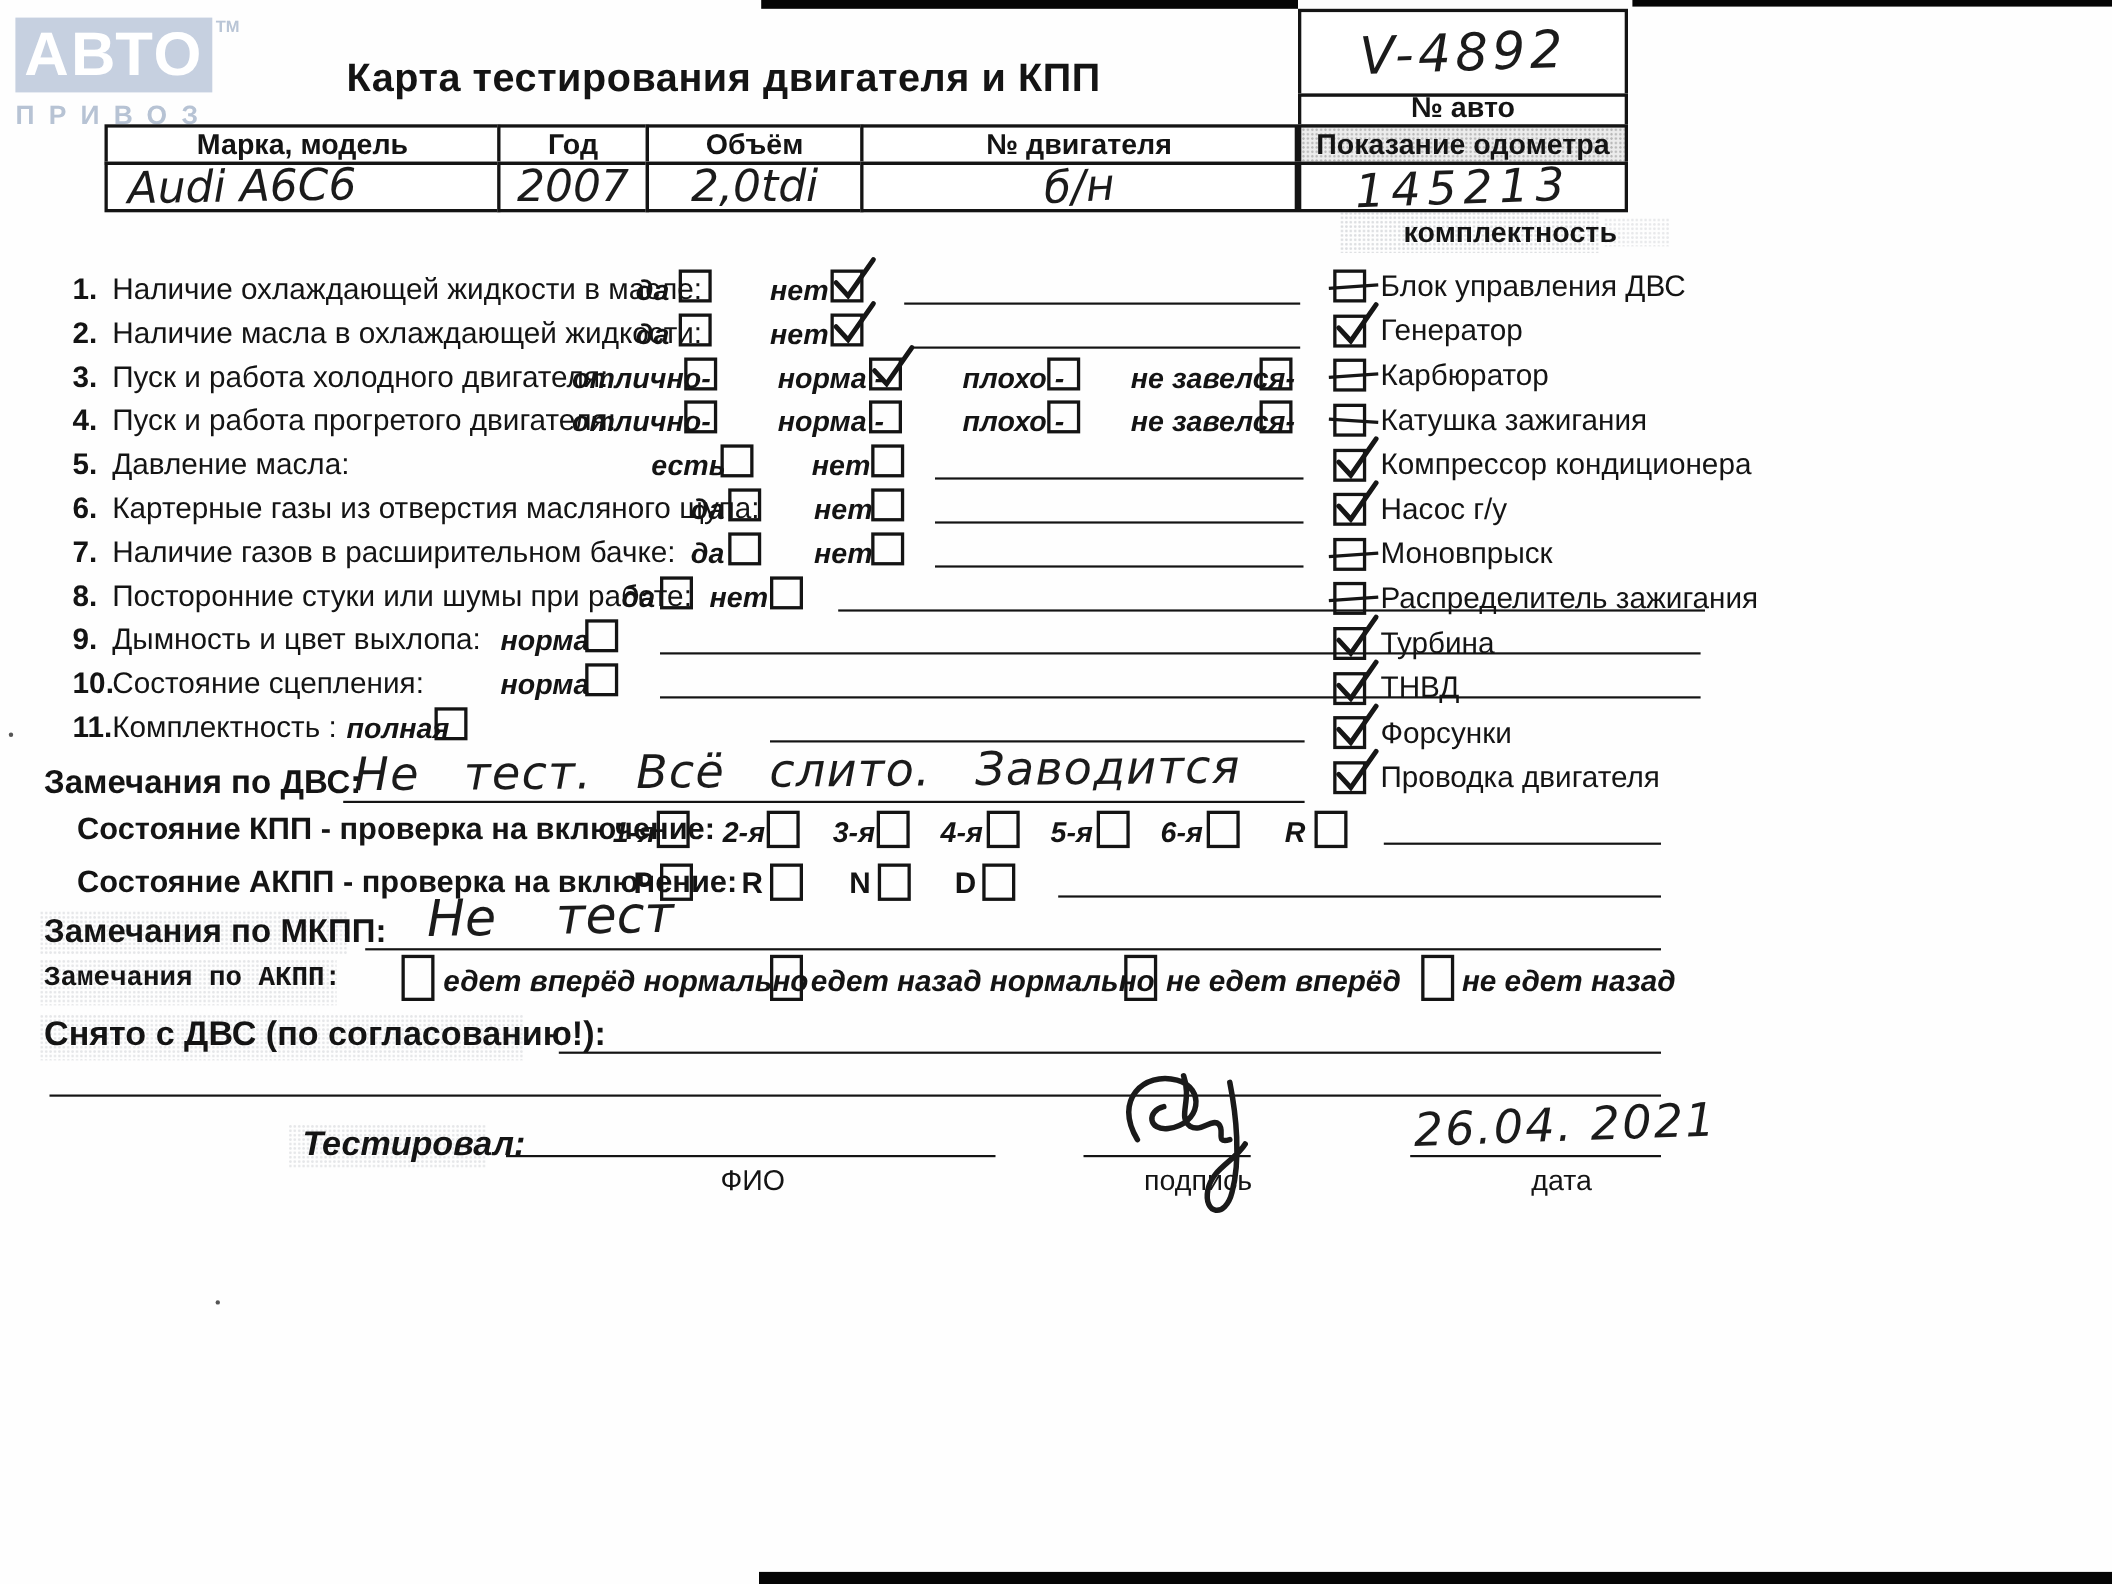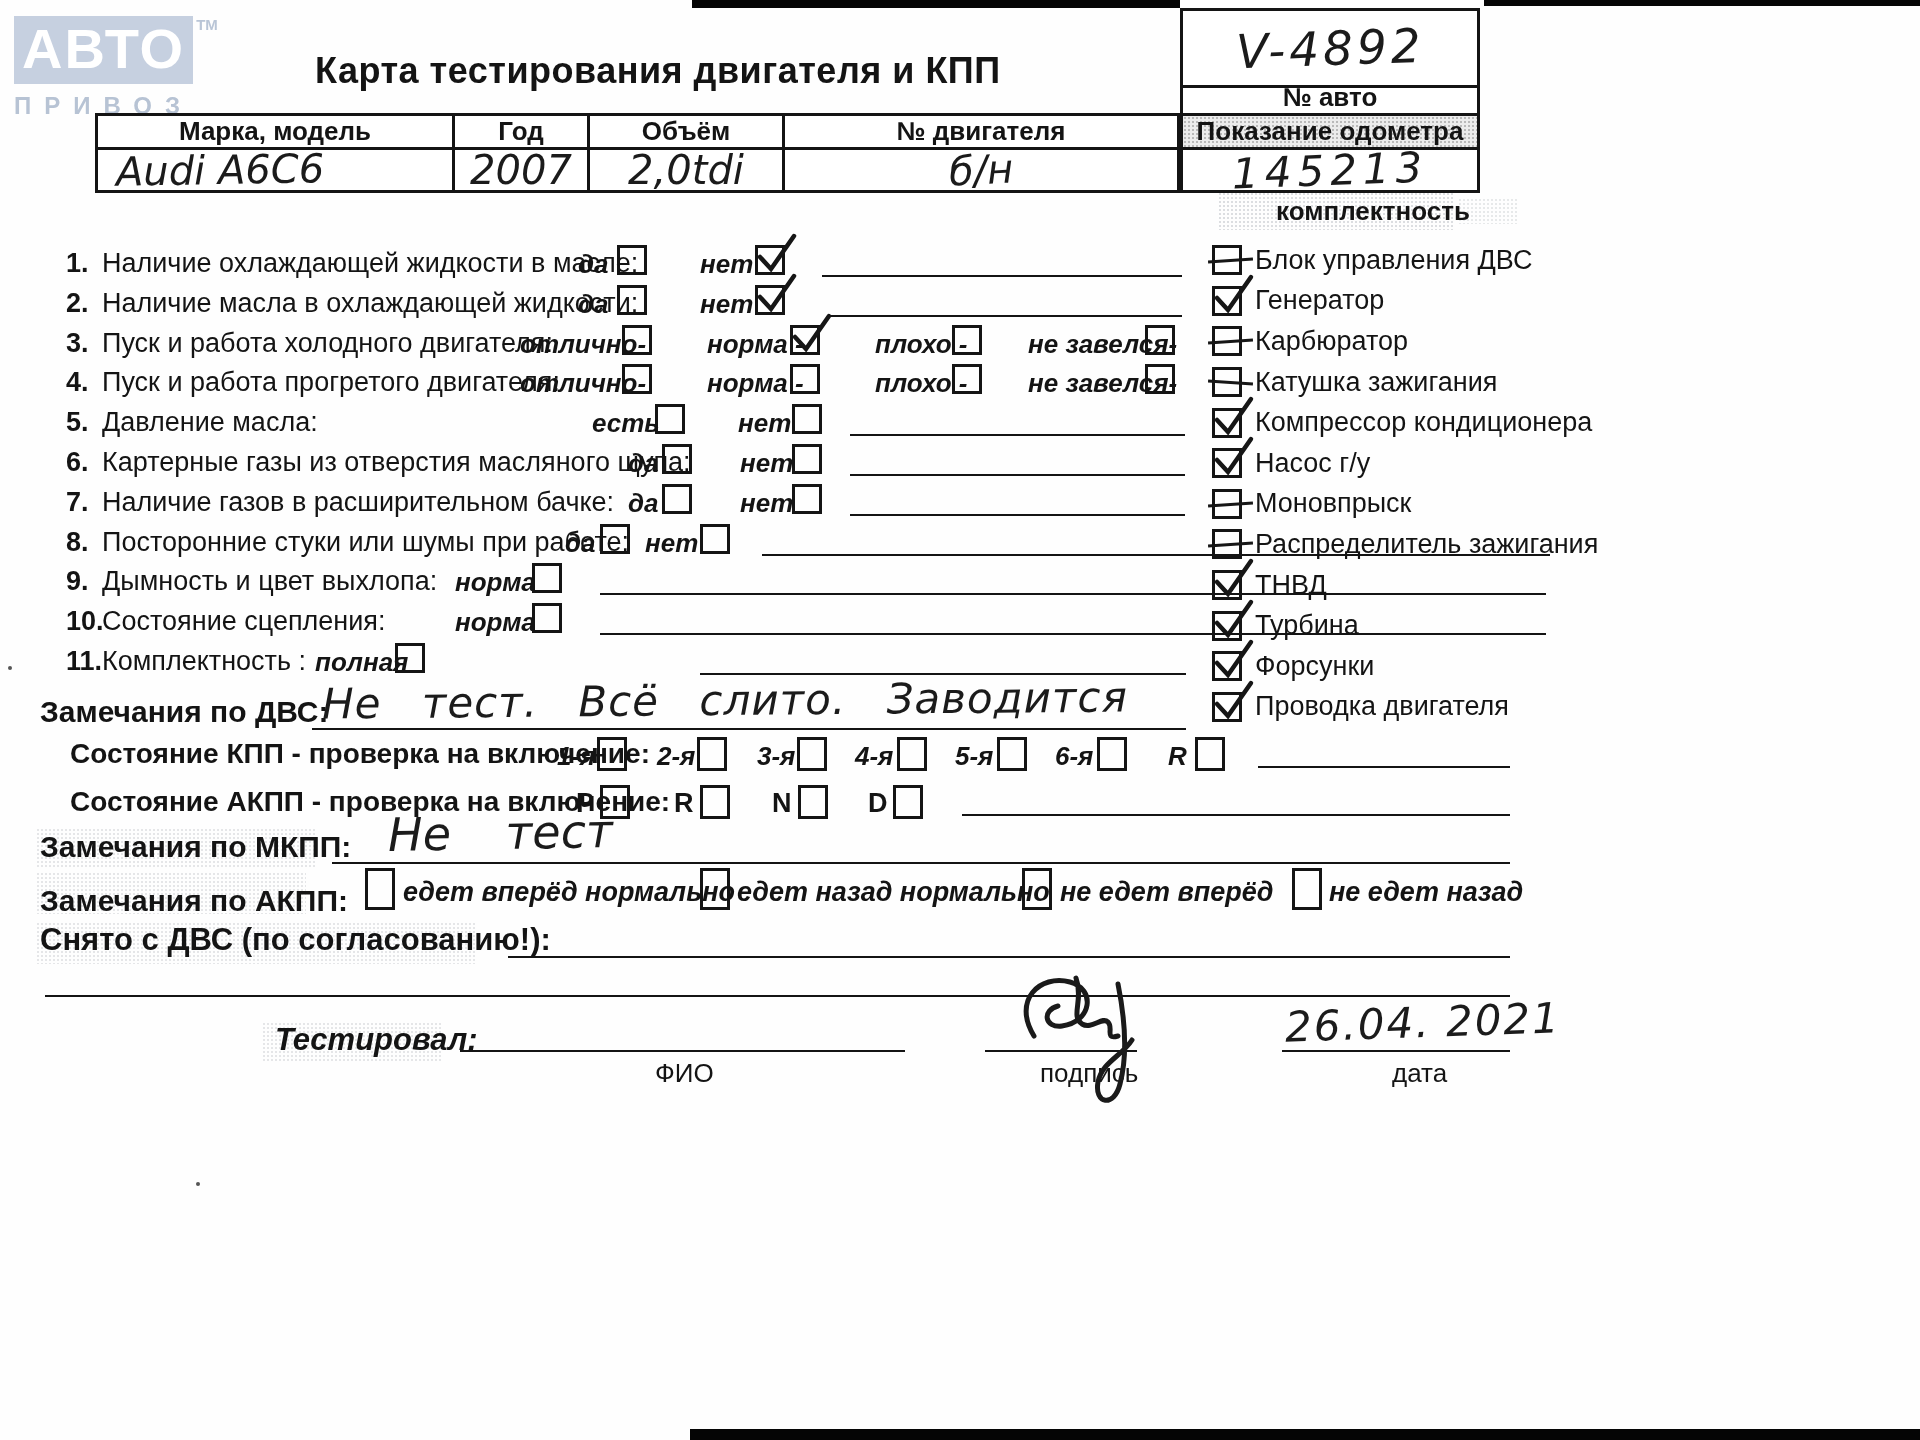--- a/index.html
+++ b/index.html
@@ -176,29 +176,29 @@
           <span class="dashmark"></span>
         </span>
       <span class="eq-label">Распределитель зажигания</span>
     </div>
     <div class="eq-row">
       <span class="eq-cb">
           <svg class="tick" viewBox="0 0 46 46">
             <path d="M7 26 L18 38 L41 5"></path>
           </svg>
         </span>
+      <span class="eq-label">Турбина</span>
+    </div>
+    <div class="eq-row">
+      <span class="eq-cb">
+          <svg class="tick" viewBox="0 0 46 46">
+            <path d="M7 26 L18 38 L41 5"></path>
+          </svg>
+        </span>
       <span class="eq-label">ТНВД</span>
-    </div>
-    <div class="eq-row">
-      <span class="eq-cb">
-          <svg class="tick" viewBox="0 0 46 46">
-            <path d="M7 26 L18 38 L41 5"></path>
-          </svg>
-        </span>
-      <span class="eq-label">Турбина</span>
     </div>
     <div class="eq-row">
       <span class="eq-cb">
           <svg class="tick" viewBox="0 0 46 46">
             <path d="M7 26 L18 38 L41 5"></path>
           </svg>
         </span>
       <span class="eq-label">Форсунки</span>
     </div>
     <div class="eq-row">
@@ -369,21 +369,21 @@
     <span class="uline" style="left:962px; top:28px; width:548px;"></span>
   </div>
 
   <div class="ht" style="left:36px; top:828px; width:280px; height:40px; opacity:.22;"></div>
   <div class="slabel" style="left:40px; top:830px; font-size:30px;">Замечания по МКПП:</div>
   <span class="uline" style="left:332px; top:862px; width:1178px;"></span>
   <span class="hw" style="position:absolute; left:388px; top:806px; font-size:46px; word-spacing:40px; transform:rotate(-1deg);">Не тест</span>
 
   <div class="ht" style="left:36px; top:872px; width:270px; height:42px; opacity:.22;"></div>
   <div class="row" style="top:872px; height:46px;">
-    <span class="slabel" style="left:40px; top:12px; font-size:30px;">Замечания по АКПП:</span>
+    <span class="slabel" style="left:40px; top:2px; font-size:25px;font-family:Liberation Mono, monospace;">Замечания по АКПП:</span>
     <span class="cb cbt" style="left:365px;"></span>
     <span class="aklabel" style="left:403px;">едет вперёд нормально</span>
     <span class="cb cbt" style="left:700px;"></span>
     <span class="aklabel" style="left:737px;">едет назад нормально</span>
     <span class="cb cbt" style="left:1022px;"></span>
     <span class="aklabel" style="left:1060px;">не едет вперёд</span>
     <span class="cb cbt" style="left:1292px;"></span>
     <span class="aklabel" style="left:1329px;">не едет назад</span>
   </div>
 

